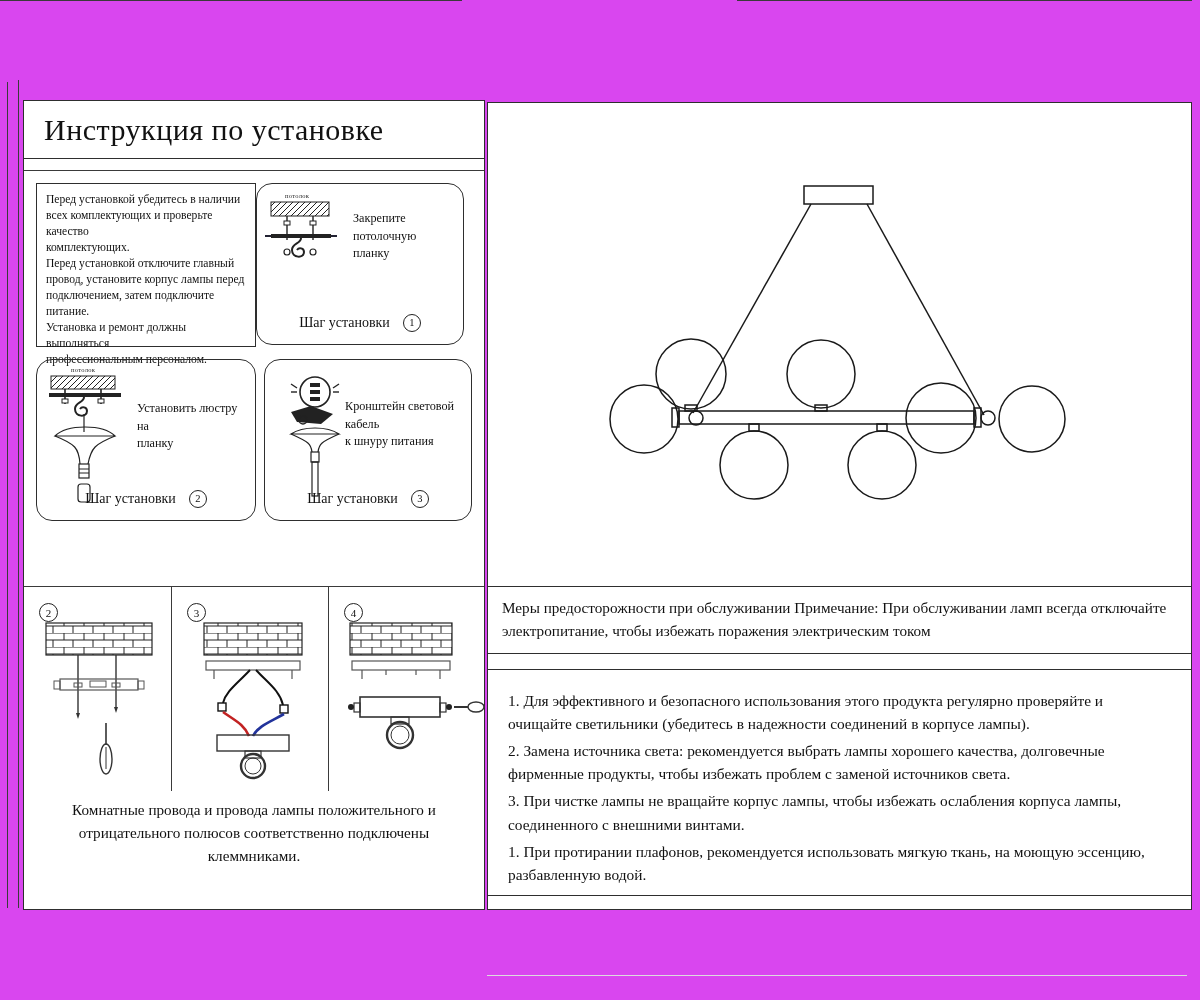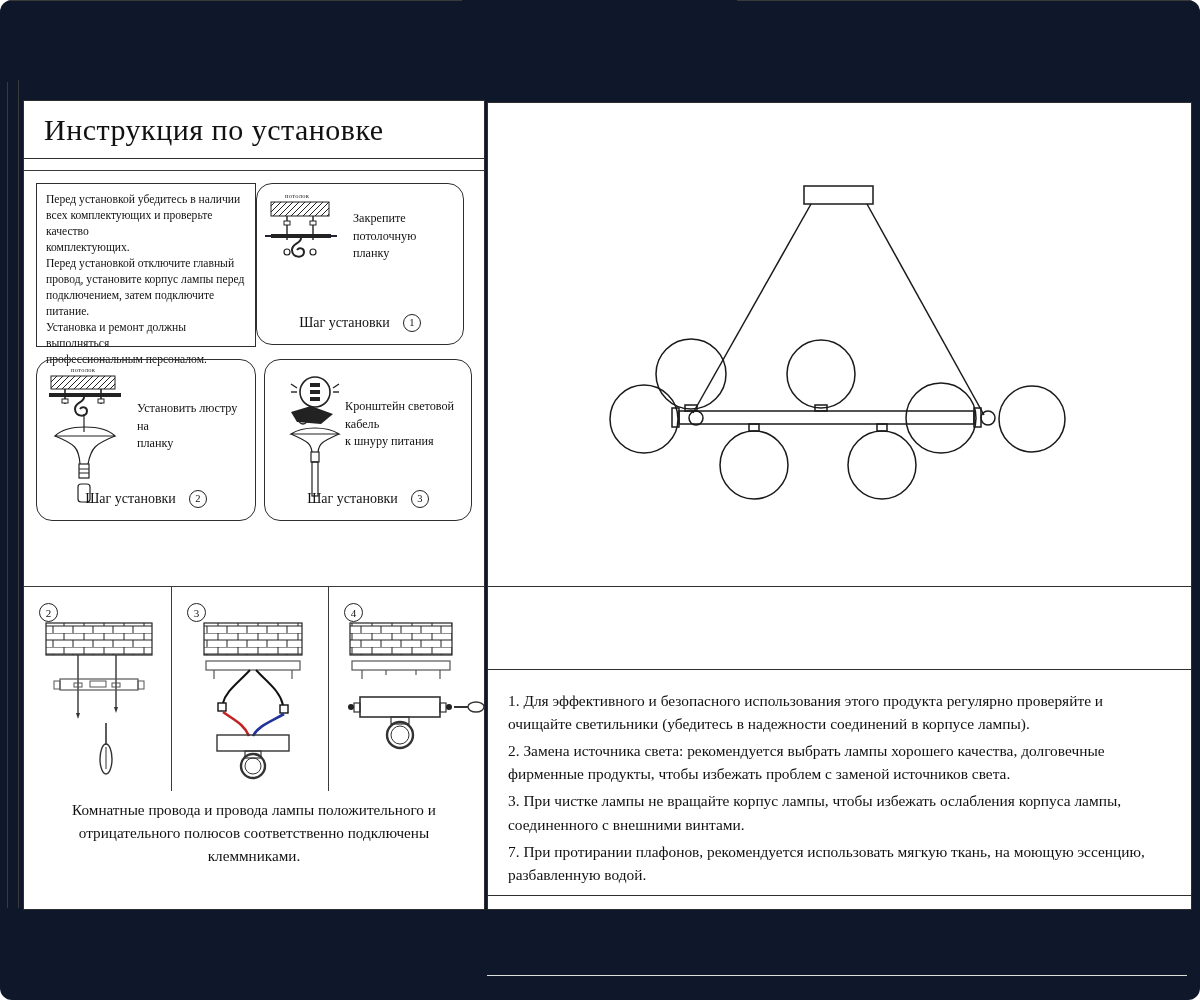--- a/index.html
+++ b/index.html
@@ -1,17 +1,17 @@
 <!DOCTYPE html>
 <html><head>
 <meta charset="utf-8">
 <style>
   html,body{margin:0;padding:0;background:#fff;}
-  #page{position:relative;width:1200px;height:1000px;background:#0f172a;overflow:hidden;
-        font-family:"Liberation Serif", serif;color:#111;border-radius:12px;}
+  #page{position:relative;width:1200px;height:1000px;background:#d946ef;overflow:hidden;
+        font-family:"Liberation Serif", serif;color:#111;}
   .abs{position:absolute;}
   .hline{border-top:1.5px solid #3a3a3a;height:0;}
   .vline{border-left:1.5px solid #3a3a3a;width:0;}
   .panel{border:1.6px solid #2e2e2e;background:#fff;}
   .title{font-size:30px;letter-spacing:.5px;padding:12px 0 0 20px;}
   .introbox{border:1.6px solid #2e2e2e;font-size:11.6px;line-height:1.38;
             padding:8px 9px;white-space:pre-line;}
   .stepbox{border:1.6px solid #2e2e2e;border-radius:16px;}
   .stepcap{font-size:12.2px;line-height:1.45;white-space:pre-line;}
   .steplabelrow{position:absolute;bottom:12px;width:100%;display:flex;
@@ -242,25 +242,29 @@
           <rect x="389" y="321" width="10" height="7"></rect>
           <rect x="191" y="308" width="295" height="13"></rect>
           <rect x="184" y="305" width="7" height="19"></rect>
           <rect x="486" y="305" width="7" height="19"></rect>
           <circle cx="208" cy="315" r="7"></circle>
           <circle cx="500" cy="315" r="7"></circle>
         </g>
       </svg>
     </div>
 
+    <div class="abs mery" style="left:0;top:483px;width:100%;height:67px;border-bottom:1.6px solid #2e2e2e;
+         display:flex;align-items:center">
+      <div style="padding:0 20px 0 14px;width:666px">Меры предосторожности при обслуживании Примечание: При обслуживании ламп всегда отключайте электропитание, чтобы избежать поражения электрическим током</div>
+    </div>
 
     <div class="abs" style="left:0;top:550px;width:100%;height:16px;border-bottom:1.6px solid #2e2e2e"></div>
 
     <div class="abs notes" style="left:0;top:566px;width:100%;height:227px;border-bottom:1.6px solid #2e2e2e;
          box-sizing:border-box;padding:16px 24px 0 16px">
       <div>1. Для эффективного и безопасного использования этого продукта регулярно проверяйте и очищайте светильники (убедитесь в надежности соединений в корпусе лампы).</div>
       <div>2. Замена источника света: рекомендуется выбрать лампы хорошего качества, долговечные фирменные продукты, чтобы избежать проблем с заменой источников света.</div>
       <div>3. При чистке лампы не вращайте корпус лампы, чтобы избежать ослабления корпуса лампы, соединенного с внешними винтами.</div>
-      <div>7. При протирании плафонов, рекомендуется использовать мягкую ткань, на моющую эссенцию, разбавленную водой.</div>
+      <div>1. При протирании плафонов, рекомендуется использовать мягкую ткань, на моющую эссенцию, разбавленную водой.</div>
     </div>
   </div>
 
 </div>
 
 </body></html>

